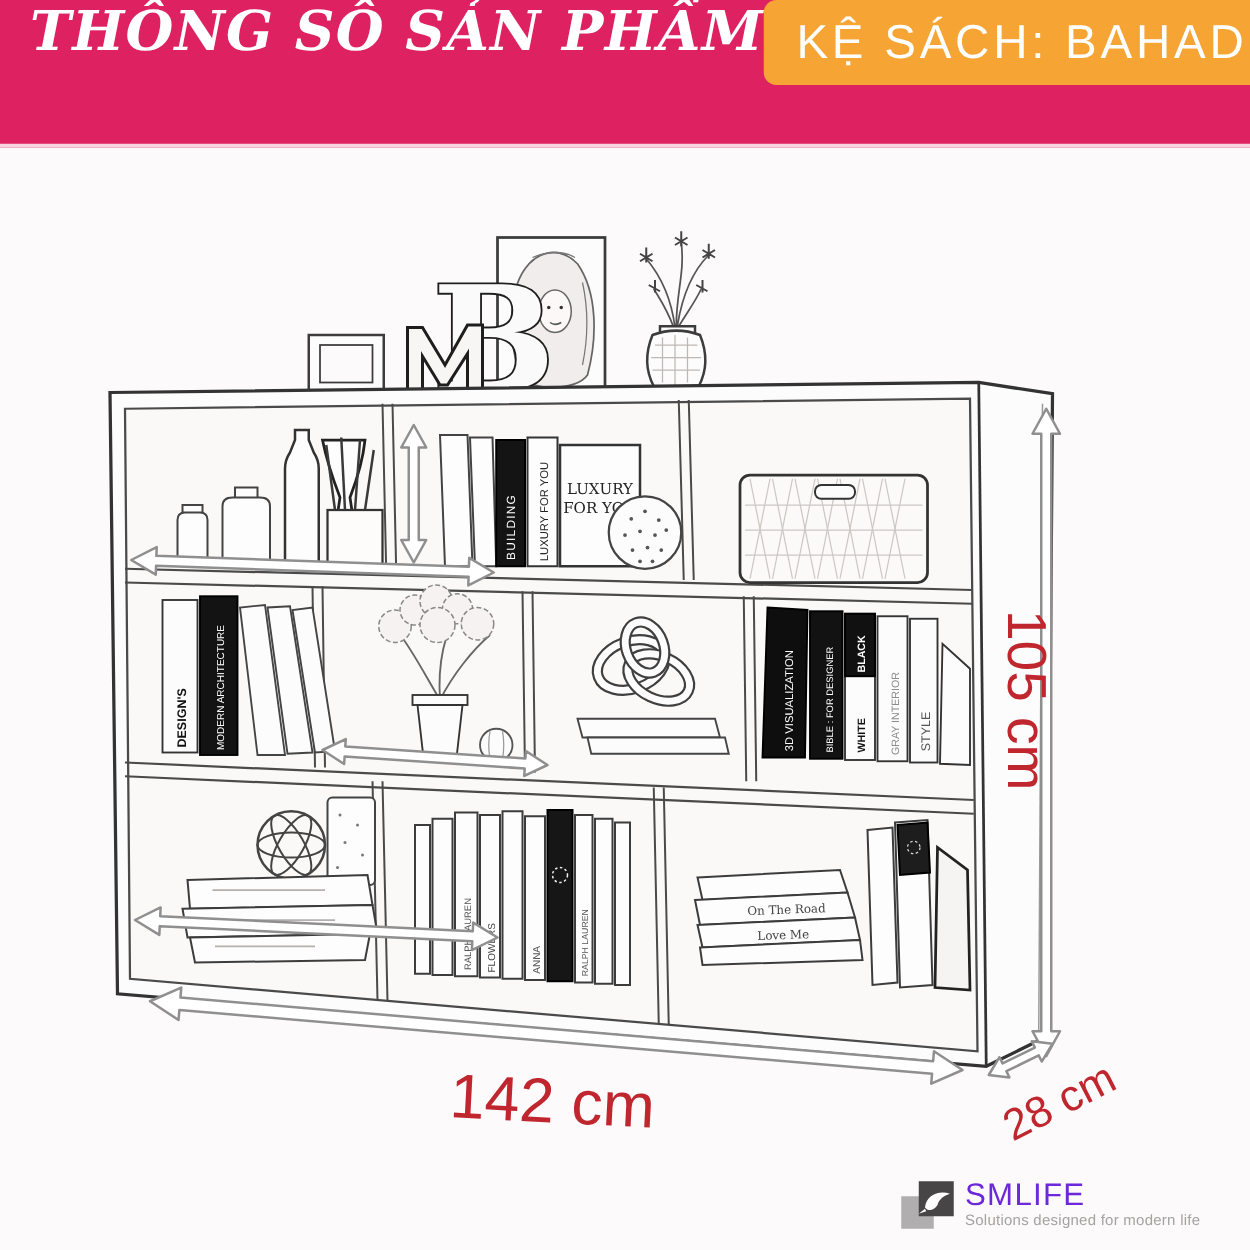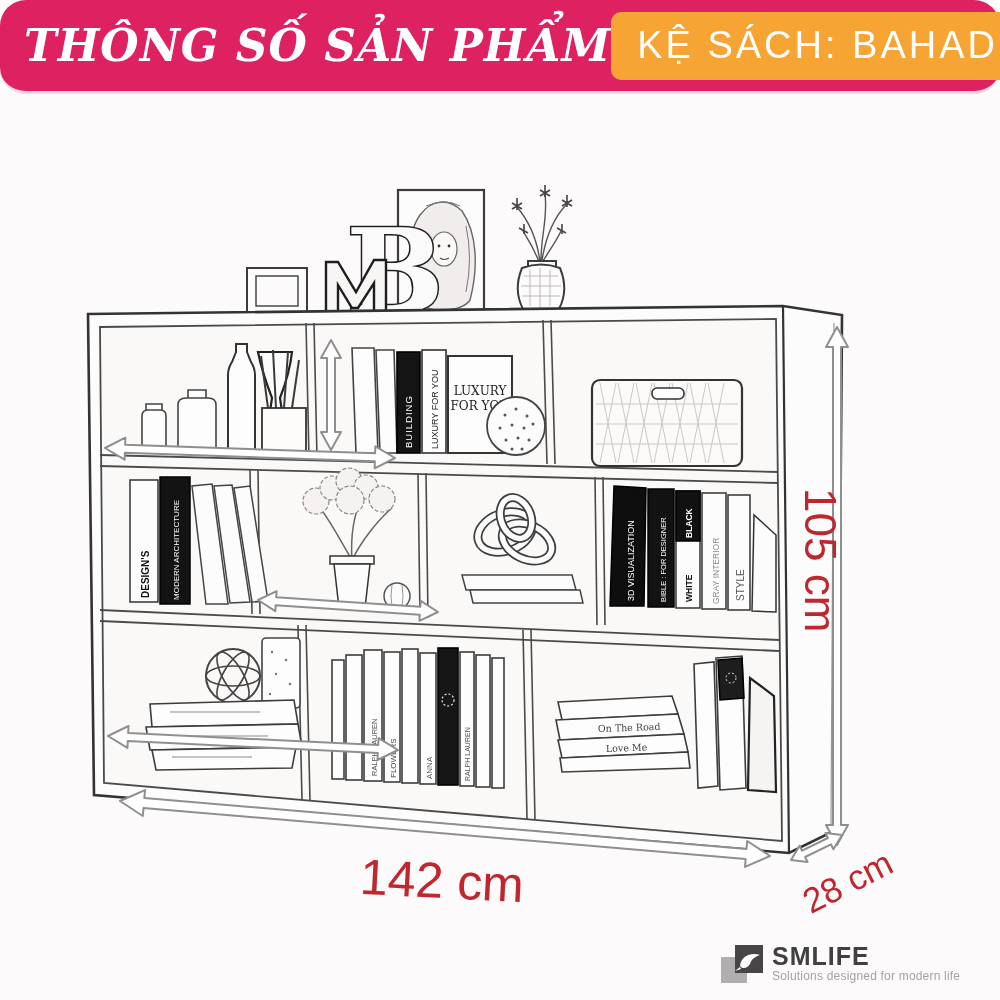--- a/index.html
+++ b/index.html
@@ -3,25 +3,25 @@
 <meta charset="utf-8">
 <style>
   html,body{margin:0;padding:0;}
   body{
     width:1000px;height:1000px;position:relative;overflow:hidden;
     background:#fcfafa;
     font-family:"Liberation Sans", sans-serif;
   }
   
   .header{
-    position:absolute;top:0;left:0;width:1000px;height:94px;
+    position:absolute;top:0;left:0;width:1000px;height:118px;
     background:var(--pink,#de2160);
     border-bottom:3px solid #f6d4e0;
-    display:flex;align-items:center;justify-content:space-between;
-    box-sizing:border-box;padding:0 28px 0 24px;z-index:5;border-radius:26px;
+    display:flex;justify-content:space-between;
+    box-sizing:border-box;padding:0 28px 0 24px;z-index:5;
   }
   .script-title{
     color:#ffffff;
     font-family:"DejaVu Serif", serif;
     font-style:italic;font-weight:bold;
     font-size:44px;letter-spacing:1px;
     white-space:nowrap;
   }
   .badge{
     background:var(--orange,#f6a433);
@@ -36,21 +36,21 @@
     position:absolute;color:var(--red,#c0262e);z-index:4;
     font-family:"Liberation Sans", sans-serif;white-space:nowrap;
   }
   .dim-width{left:360px;top:852px;font-size:50px;transform:rotate(3deg);}
   .dim-height{left:845px;top:488px;font-size:44px;transform:rotate(90deg);transform-origin:left top;}
   .dim-depth{left:800px;top:862px;font-size:35px;transform:rotate(-27deg);}
   
   .logo{position:absolute;left:720px;top:942px;display:flex;align-items:flex-start;z-index:5;}
   .logo-mark{width:46px;height:46px;position:relative;flex:0 0 auto;}
   .logo-text{margin-left:6px;padding-top:2px;}
-  .brand{font-size:25px;font-weight:bold;color:#404040;letter-spacing:1px;line-height:1;}
+  .brand{font-size:25px;font-weight:normal;color:#6d28d9;letter-spacing:1px;line-height:1;}
   .tagline{font-size:12px;color:#a5a2a2;margin-top:0;letter-spacing:.2px;}
 </style>
 </head>
 <body>
 
 <div class="header">
   <div class="script-title">THÔNG SỐ SẢN PHẨM</div>
   <div class="badge">KỆ SÁCH: BAHADUR</div>
 </div>
 

